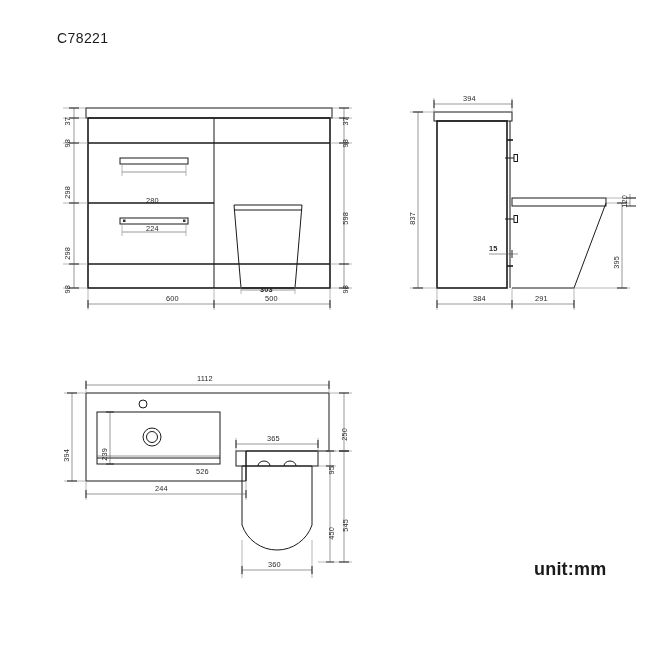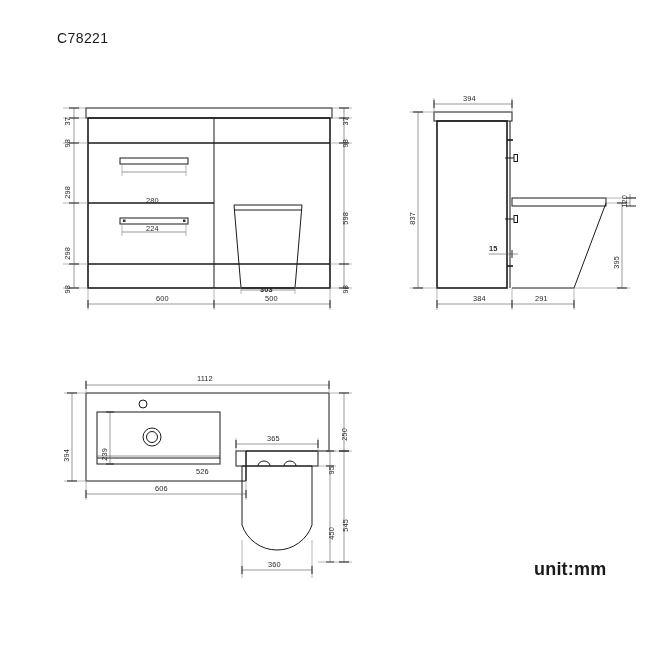--- a/index.html
+++ b/index.html
@@ -296,40 +296,40 @@
   <div class="dim v" style="left:64px;top:139px;transform:rotate(-90deg) translate(-100%,0);">98</div>
   <div class="dim v" style="left:64px;top:186px;transform:rotate(-90deg) translate(-100%,0);">298</div>
   <div class="dim v" style="left:64px;top:247px;transform:rotate(-90deg) translate(-100%,0);">298</div>
   <div class="dim v" style="left:64px;top:285px;transform:rotate(-90deg) translate(-100%,0);">98</div>
 
   <div class="dim v" style="left:342px;top:117px;transform:rotate(-90deg) translate(-100%,0);">37</div>
   <div class="dim v" style="left:342px;top:139px;transform:rotate(-90deg) translate(-100%,0);">98</div>
   <div class="dim v" style="left:342px;top:212px;transform:rotate(-90deg) translate(-100%,0);">598</div>
   <div class="dim v" style="left:342px;top:285px;transform:rotate(-90deg) translate(-100%,0);">98</div>
 
-  <div class="dim" style="left:130px;top:295px;padding-left:26px;">600</div>
+  <div class="dim" style="left:140px;top:295px;padding-left:26px;">600</div>
   <div class="dim" style="left:265px;top:295px;">500</div>
 
   <div class="dim" style="left:146px;top:165px;margin-top:32px;">280</div>
   <div class="dim" style="left:146px;top:225px;">224</div>
   <div class="dim" style="left:260px;top:286px;font-weight:bold;">303</div>
 
   <div class="dim" style="left:463px;top:95px;">394</div>
   <div class="dim v" style="left:409px;top:212px;transform:rotate(-90deg) translate(-100%,0);">837</div>
   <div class="dim" style="left:465px;top:295px;margin-left:8px;">384</div>
   <div class="dim" style="left:535px;top:295px;">291</div>
   <div class="dim" style="left:489px;top:245px;font-weight:bold;">15</div>
   <div class="dim v" style="left:613px;top:256px;transform:rotate(-90deg) translate(-100%,0);">395</div>
   <div class="dim v" style="left:621px;top:195px;transform:rotate(-90deg) translate(-100%,0);">120</div>
 
   <div class="dim" style="left:197px;top:375px;">1112</div>
   <div class="dim v" style="left:63px;top:449px;transform:rotate(-90deg) translate(-100%,0);">394</div>
   <div class="dim v" style="left:101px;top:448px;transform:rotate(-90deg) translate(-100%,0);">239</div>
   <div class="dim" style="left:150px;top:468px;padding-left:46px;">526</div>
-  <div class="dim" style="left:155px;top:485px;">606</div>
+  <div class="dim" style="left:155px;top:485px;">244</div>
   <div class="dim v" style="left:341px;top:428px;transform:rotate(-90deg) translate(-100%,0);">250</div>
   <div class="dim" style="left:267px;top:435px;">365</div>
   <div class="dim v" style="left:328px;top:466px;transform:rotate(-90deg) translate(-100%,0);">95</div>
   <div class="dim v" style="left:328px;top:527px;transform:rotate(-90deg) translate(-100%,0);">450</div>
   <div class="dim v" style="left:342px;top:519px;transform:rotate(-90deg) translate(-100%,0);">545</div>
   <div class="dim" style="left:268px;top:561px;">360</div>
 
 </div>
 
 </body></html>

